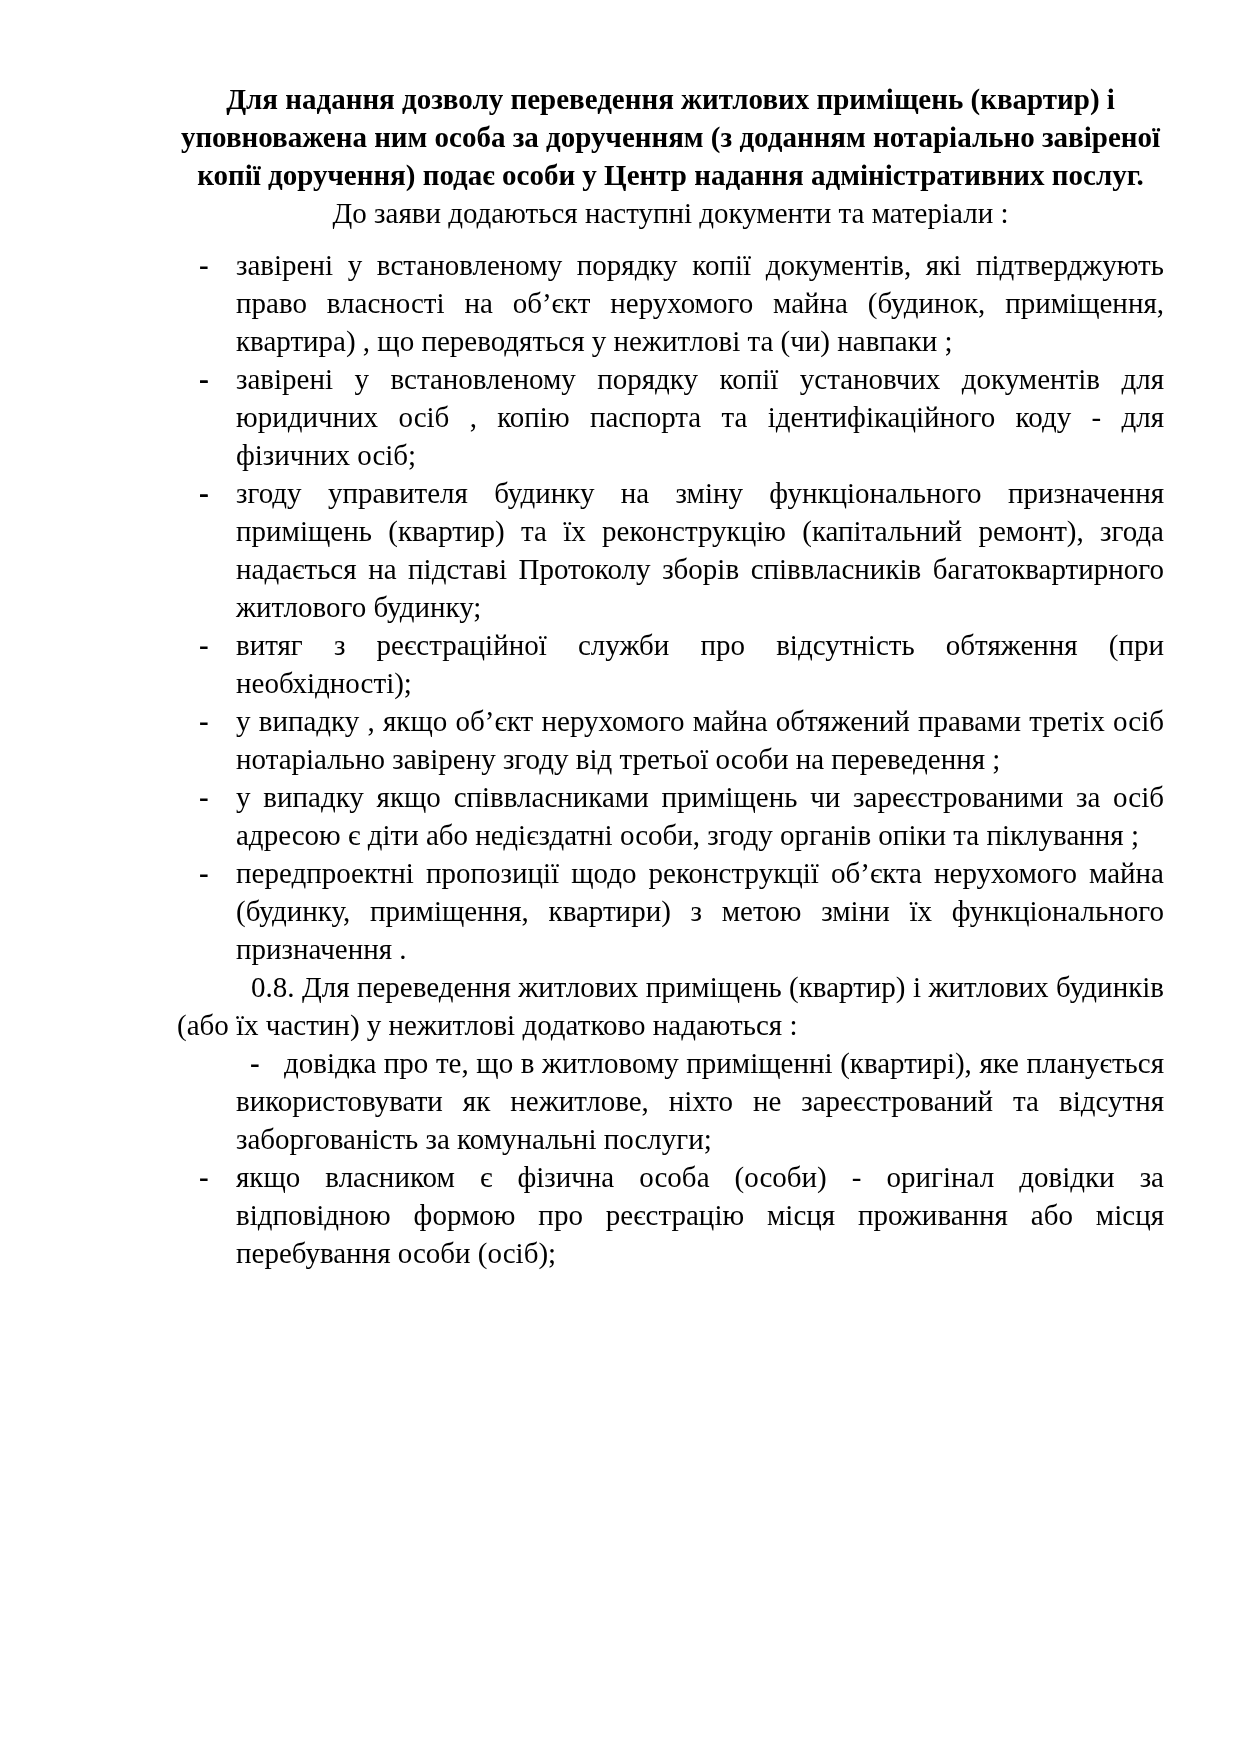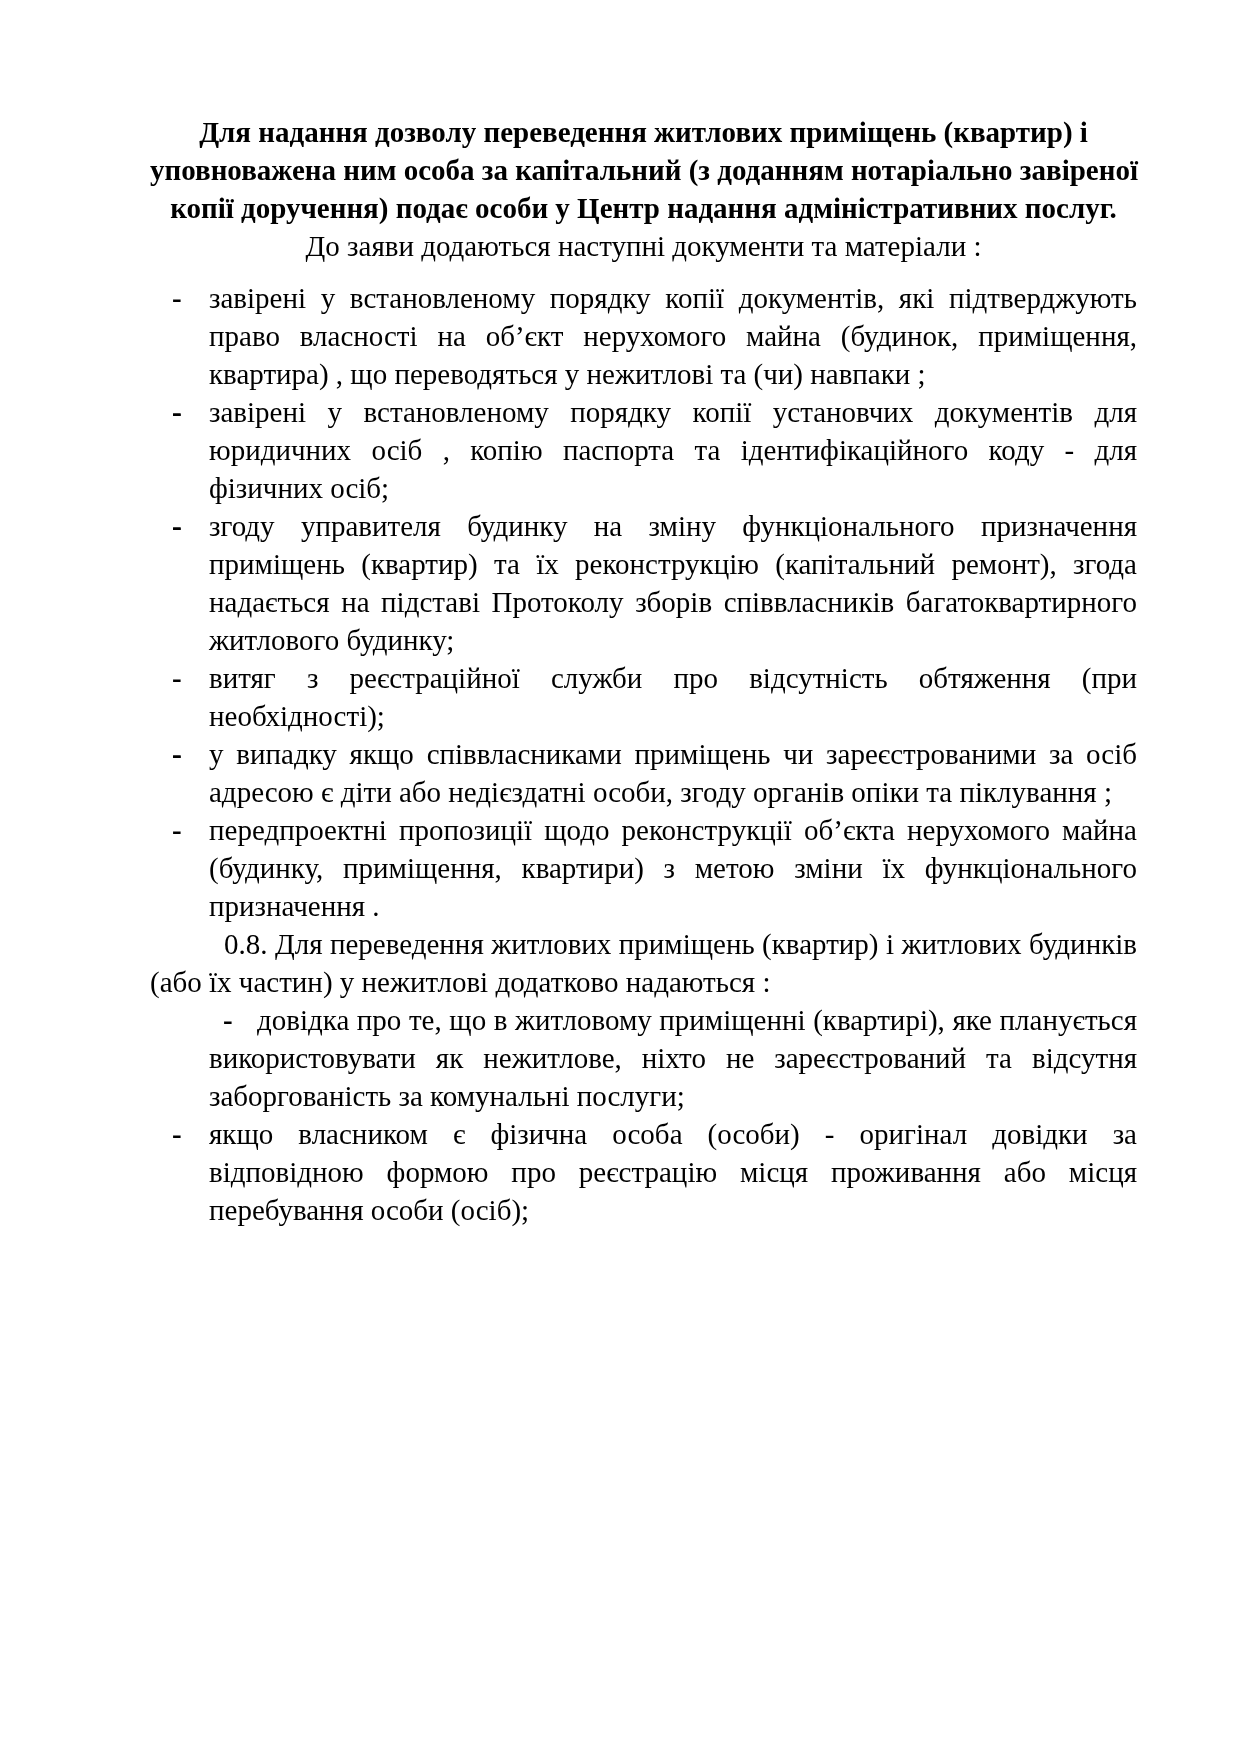--- a/index.html
+++ b/index.html
@@ -10,26 +10,25 @@
   body {
     position: relative;
     width: 1240px;
     height: 1755px;
     color: #000000;
     font-family: "Liberation Serif", "DejaVu Serif", serif;
     overflow: hidden;
   }
   .content {
     position: absolute;
-    left: 150px;
+    left: 177px;
     top: 80px;
     width: 987px;
     font-size: 29px;
     line-height: 38px;
-    margin-top: 33px;
   }
   .heading-block {
     font-weight: bold;
     text-align: center;
   }
   .heading-line { white-space: nowrap; }
   .subheading {
     font-weight: normal;
     text-align: center;
   }
@@ -53,21 +52,21 @@
     text-align: justify;
   }
 </style>
 </head>
 <body>
 
 <div class="content">
 
   <div class="heading-block">
     <div class="heading-line">Для надання дозволу  переведення житлових  приміщень (квартир) і</div>
-    <div class="heading-line">уповноважена ним особа за капітальний (з доданням нотаріально завіреної</div>
+    <div class="heading-line">уповноважена ним особа за дорученням (з доданням нотаріально завіреної</div>
     <div class="heading-line">копії доручення) подає  особи у Центр надання адміністративних послуг.</div>
     <div class="subheading">До заяви додаються  наступні документи та матеріали :</div>
   </div>
 
   <div class="doc-list">
     <div class="item">
       <span class="dash">-</span>
       <span>завірені у встановленому порядку копії документів, які підтверджують право власності на об’єкт нерухомого майна (будинок, приміщення, квартира) , що переводяться у нежитлові та (чи) навпаки ;</span>
     </div>
     <div class="item">
@@ -83,20 +82,21 @@
     <div class="item">
       <span class="dash">-</span>
       <span>згоду управителя будинку на зміну функціонального призначення приміщень (квартир) та їх реконструкцію (капітальний ремонт), згода надається на підставі Протоколу зборів співвласників багатоквартирного житлового будинку;</span>
     </div>
     <div class="item">
       <span class="dash">-</span>
       <span>витяг з реєстраційної служби про відсутність обтяження (при необхідності);</span>
     </div>
     <div class="item">
       <span class="dash">-</span>
+      <span>у випадку , якщо об’єкт нерухомого майна обтяжений правами третіх осіб нотаріально завірену згоду від третьої особи на переведення ;</span>
     </div>
     <div class="item">
       <span class="dash">-</span>
       <span>у випадку якщо співвласниками приміщень  чи зареєстрованими за осіб адресою є діти або недієздатні особи, згоду органів опіки та піклування ;</span>
     </div>
     <div class="item">
       <span class="dash">-</span>
       <span>передпроектні пропозиції щодо реконструкції об’єкта нерухомого майна (будинку, приміщення, квартири) з метою зміни їх функціонального призначення .</span>
     </div>
   </div>

